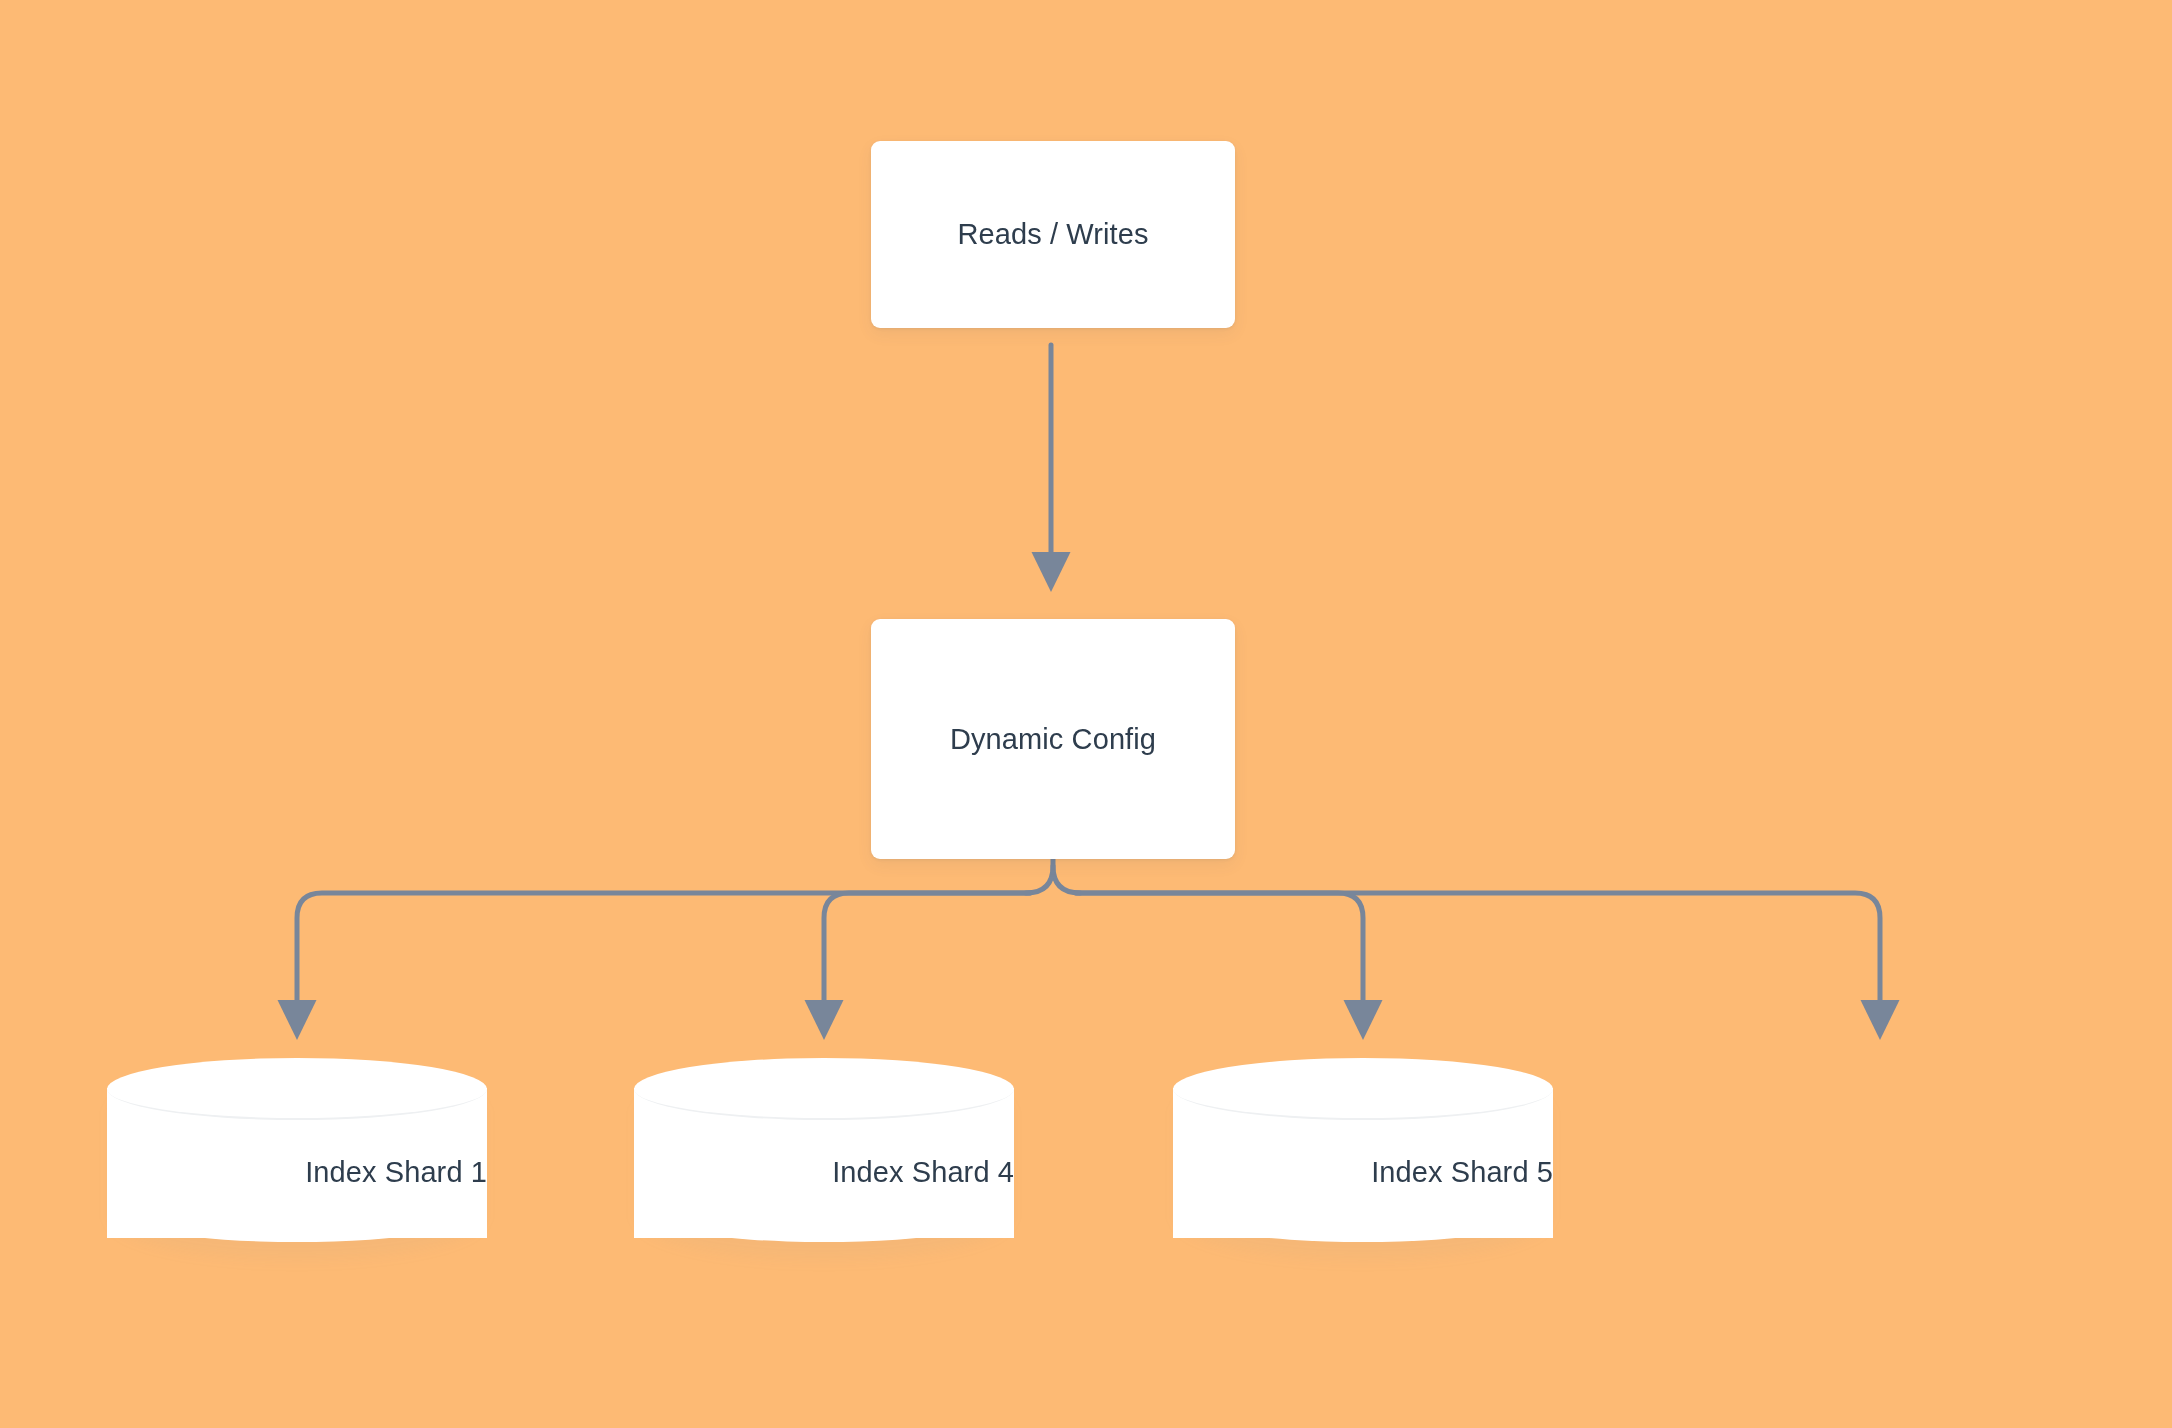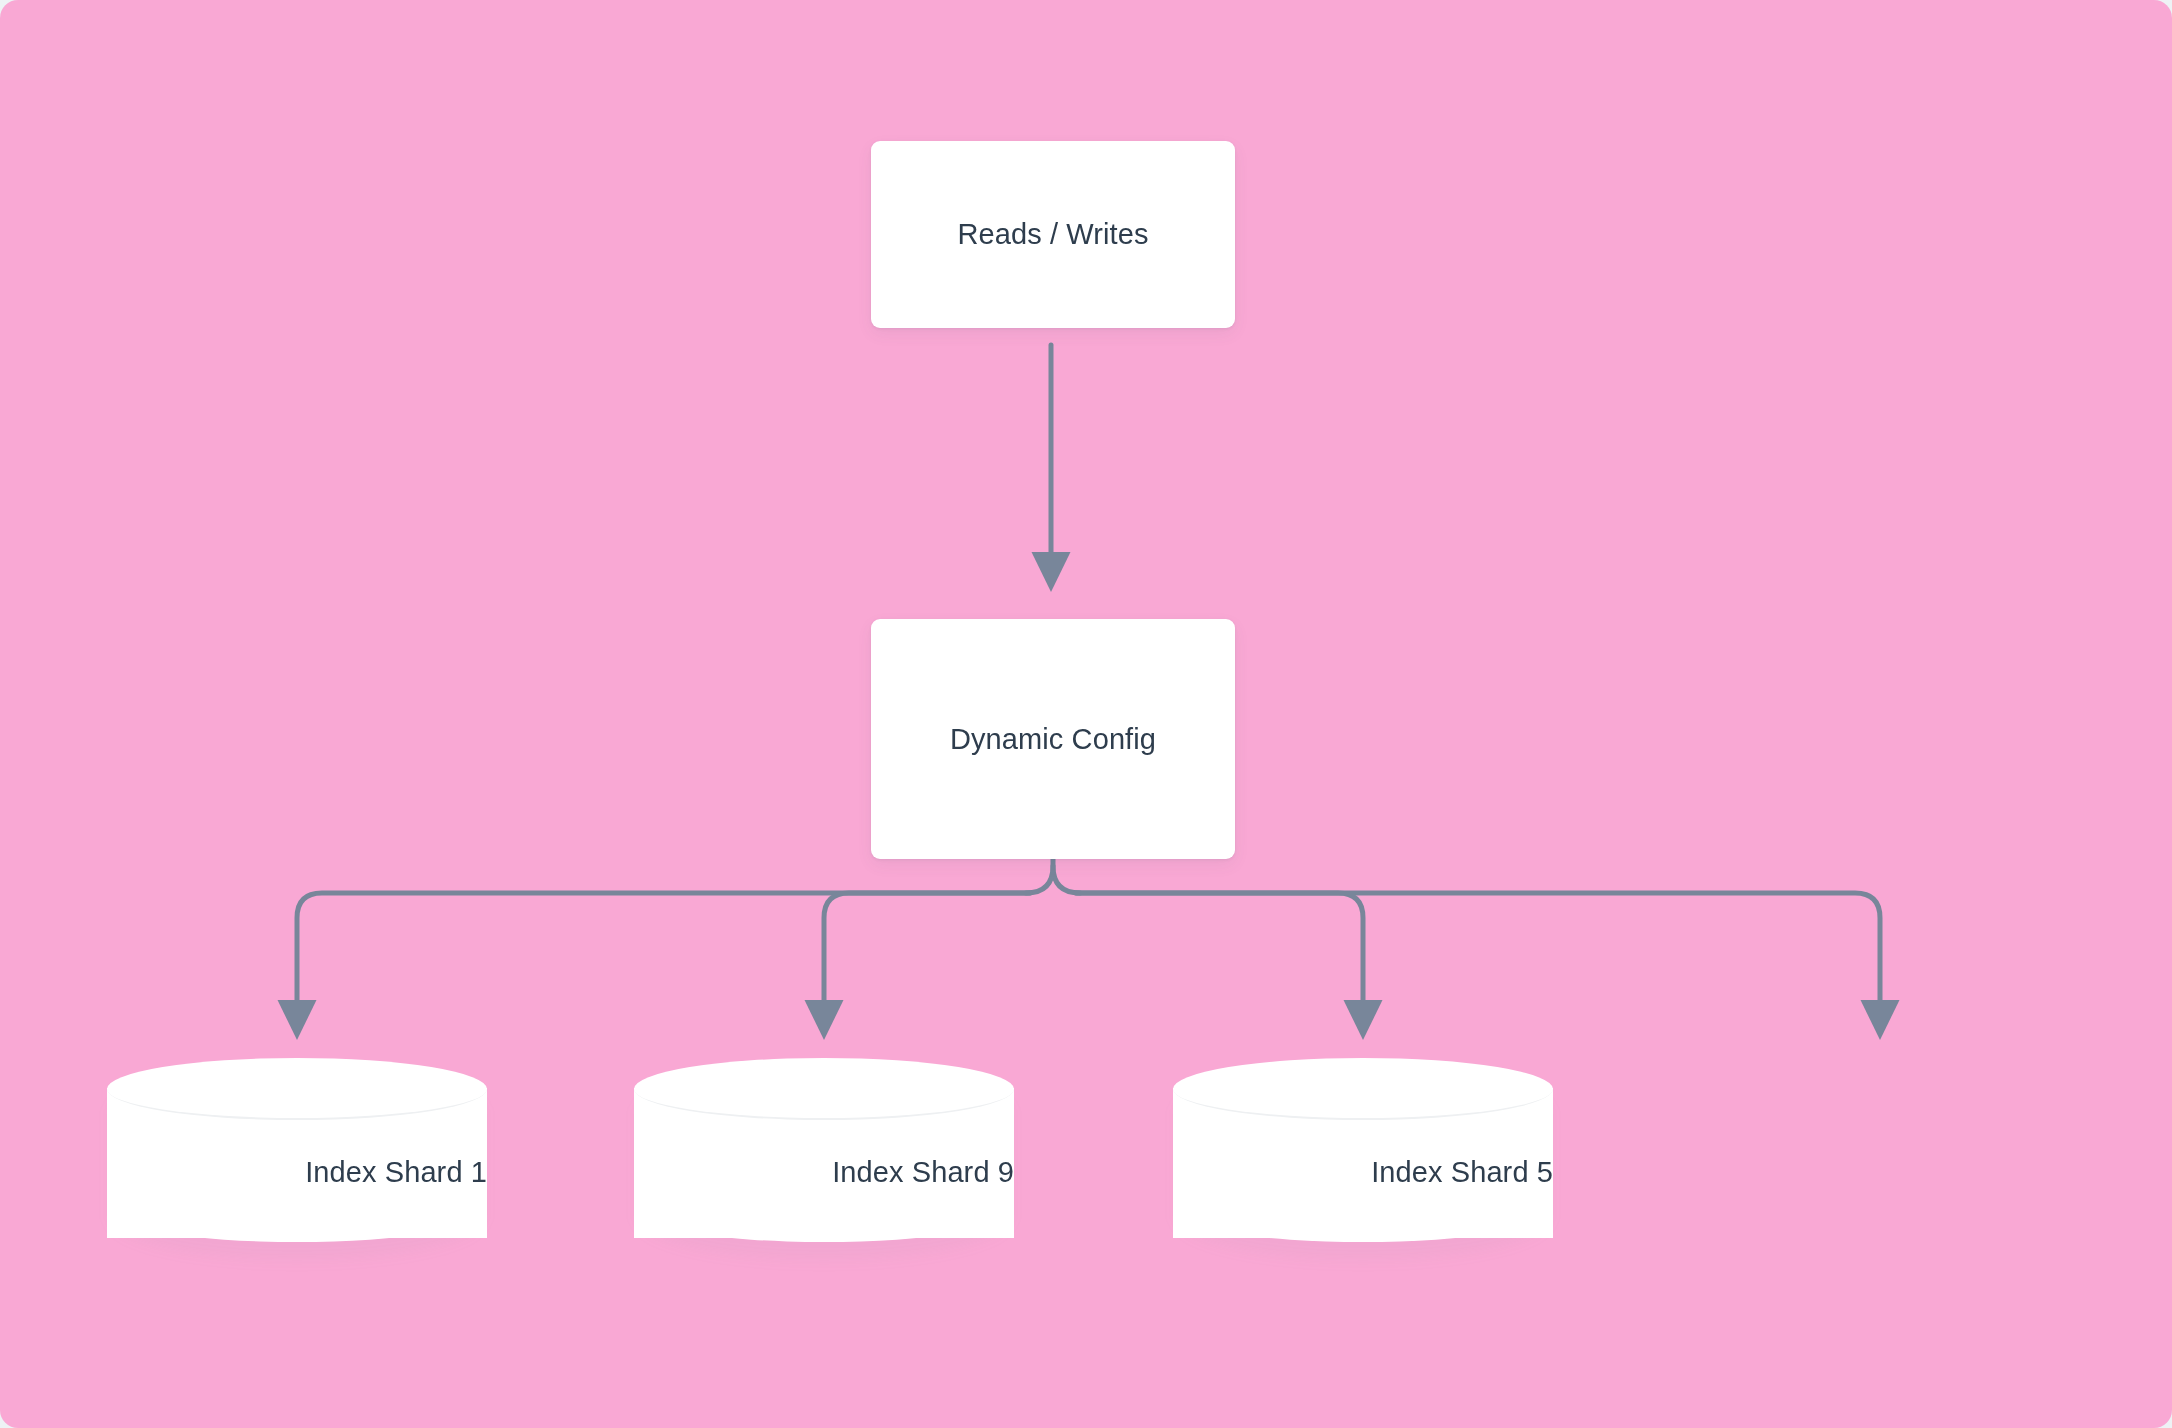--- a/index.html
+++ b/index.html
@@ -11,22 +11,21 @@
     width: 2172px;
     height: 1428px;
     background: #eef2f5;
     font-family: "Liberation Sans", sans-serif;
     overflow: hidden;
   }
   #canvas {
     position: relative;
     width: 2172px;
     height: 1428px;
-    background: #f9a8d4;
-    border-radius: 18px;
+    background: #fdba74;
   }
   
   #connectors {
     position: absolute;
     left: 0;
     top: 0;
     width: 2172px;
     height: 1428px;
     pointer-events: none;
   }
@@ -163,21 +162,21 @@
     <div class="cyl-body"></div>
     <div class="cyl-top"></div>
     <div class="cyl-label">Index Shard 1</div>
   </div>
 
   <div class="cylinder" id="cyl-shard-2">
     <div class="cyl-shadow"></div>
     <div class="cyl-bottom"></div>
     <div class="cyl-body"></div>
     <div class="cyl-top"></div>
-    <div class="cyl-label">Index Shard 9</div>
+    <div class="cyl-label">Index Shard 4</div>
   </div>
 
   <div class="cylinder" id="cyl-shard-3">
     <div class="cyl-shadow"></div>
     <div class="cyl-bottom"></div>
     <div class="cyl-body"></div>
     <div class="cyl-top"></div>
     <div class="cyl-label">Index Shard 5</div>
   </div>
 

